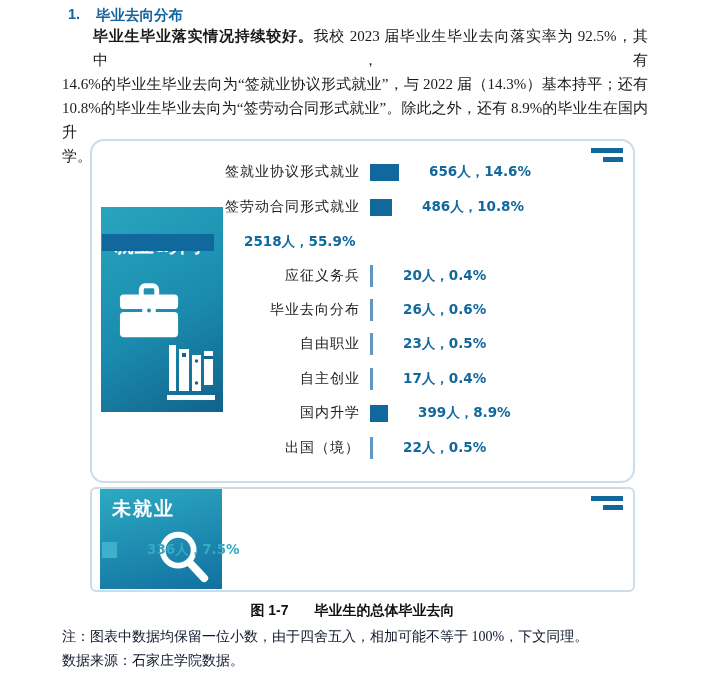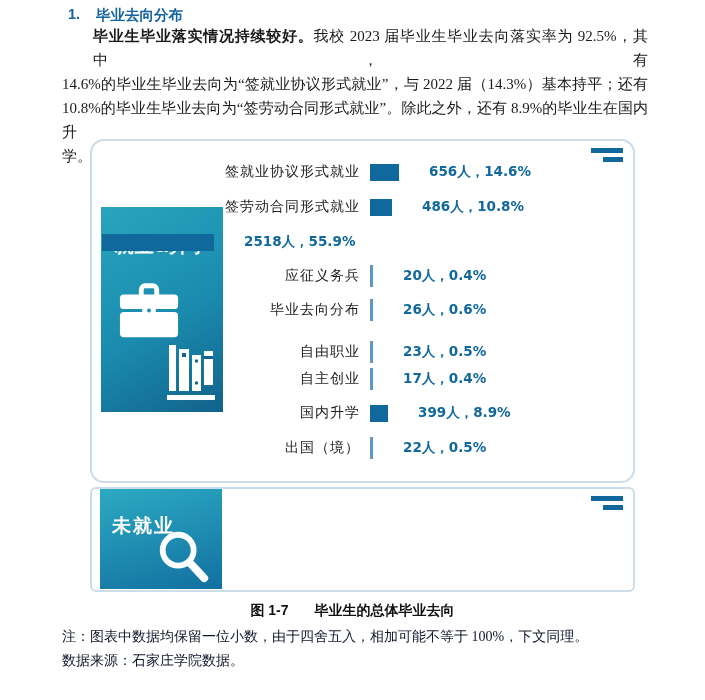--- a/index.html
+++ b/index.html
@@ -41,21 +41,21 @@
   .cat-box1 {
     left:9px; top:66px; height:205px;
     background:linear-gradient(150deg,#28a5be 0%,#1a8bae 55%,#12628b 100%);
   }
   .cat-box2 {
     left:8px; top:0px; height:100px;
     background:linear-gradient(165deg,#2caac3 0%,#1270a0 100%);
   }
   .cat-title1 { position:absolute; top:26px; width:100%; text-align:center;
     font-size:19px; font-weight:bold; letter-spacing:1px; }
-  .cat-title2 { position:absolute; top:24px; left:12px;
+  .cat-title2 { position:absolute; top:7px; left:12px;
     font-size:19px; font-weight:bold; letter-spacing:2px; }
   .briefcase-icon { position:absolute; left:17px; top:74px; }
   .books-icon { position:absolute; left:66px; top:136px; }
   .magnifier-icon { position:absolute; right:10px; bottom:4px; }
   
   .crow {
     position:absolute; left:0; height:26px; width:100%;
     display:flex; align-items:center;
   }
   .clabel {
@@ -155,21 +155,21 @@
           <span class="cval">20人，0.4%</span>
         </div>
     </div>
     <div class="crow" style="top:156px">
       <div class="clabel">毕业去向分布</div>
       <div class="cbar-area">
           <div class="cbar thin"></div>
           <span class="cval">26人，0.6%</span>
         </div>
     </div>
-    <div class="crow" style="top:198px">
+    <div class="crow" style="top:190px">
       <div class="clabel">自由职业</div>
       <div class="cbar-area">
           <div class="cbar thin"></div>
           <span class="cval">23人，0.5%</span>
         </div>
     </div>
     <div class="crow" style="top:225px">
       <div class="clabel">自主创业</div>
       <div class="cbar-area">
           <div class="cbar thin"></div>
@@ -200,20 +200,24 @@
 
     <div class="cat-box cat-box2">
       <div class="cat-title2">未就业</div>
       <svg class="magnifier-icon" width="58" height="58" viewBox="0 0 60 60">
         <circle cx="25" cy="24" r="16" fill="none" stroke="#ffffff" stroke-width="6"></circle>
         <line x1="37" y1="37" x2="52" y2="53" stroke="#ffffff" stroke-width="8" stroke-linecap="round"></line>
       </svg>
     </div>
 
     <div class="crow" style="top:48px">
+      <div class="cbar-area">
+          <div class="cbar" style="width: 15px;"></div>
+          <span class="cval">336人，7.5%</span>
+        </div>
     </div>
   </div>
 
   <div class="caption">
     <span>图 1-7</span><span class="fig-title">毕业生的总体毕业去向</span>
   </div>
 
   <div class="note note1">注：图表中数据均保留一位小数，由于四舍五入，相加可能不等于 100%，下文同理。</div>
   <div class="note note2">数据来源：石家庄学院数据。</div>
 

